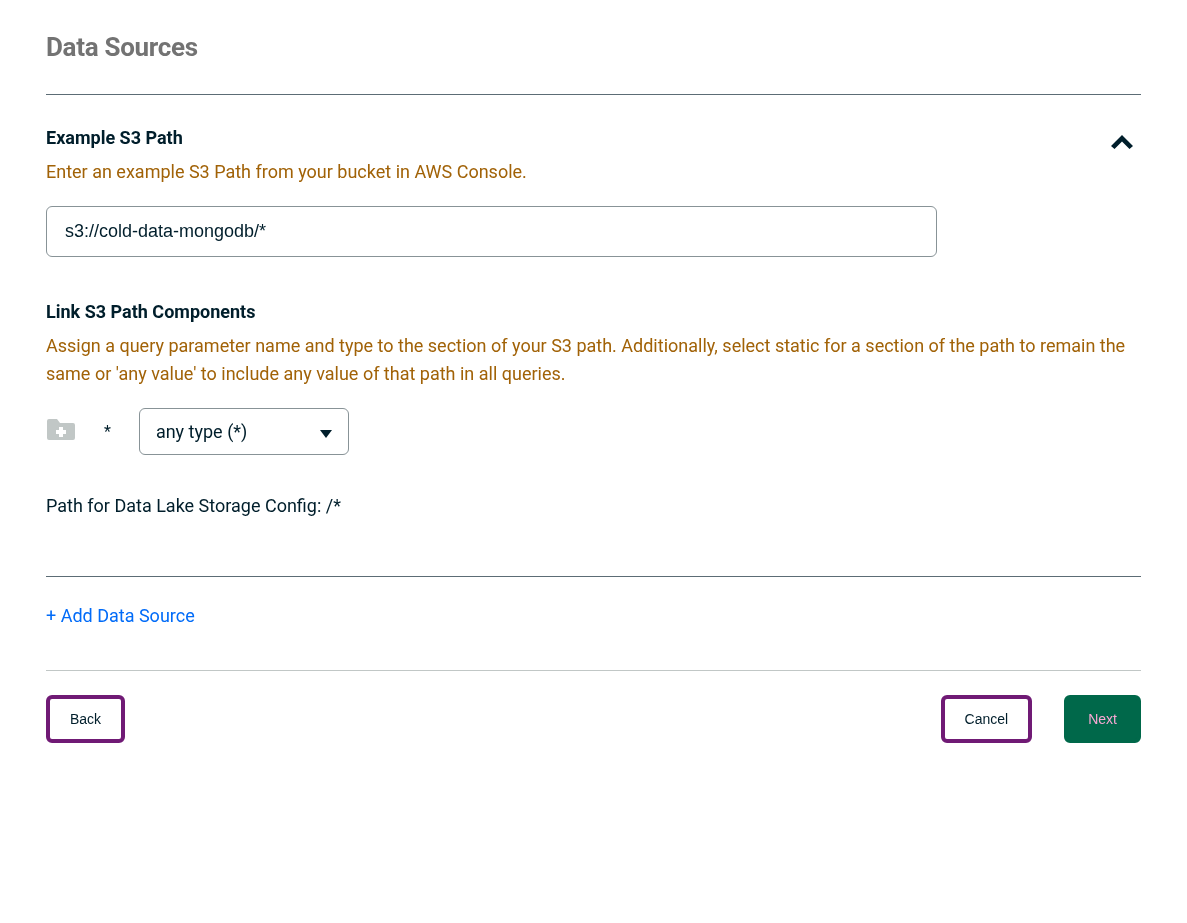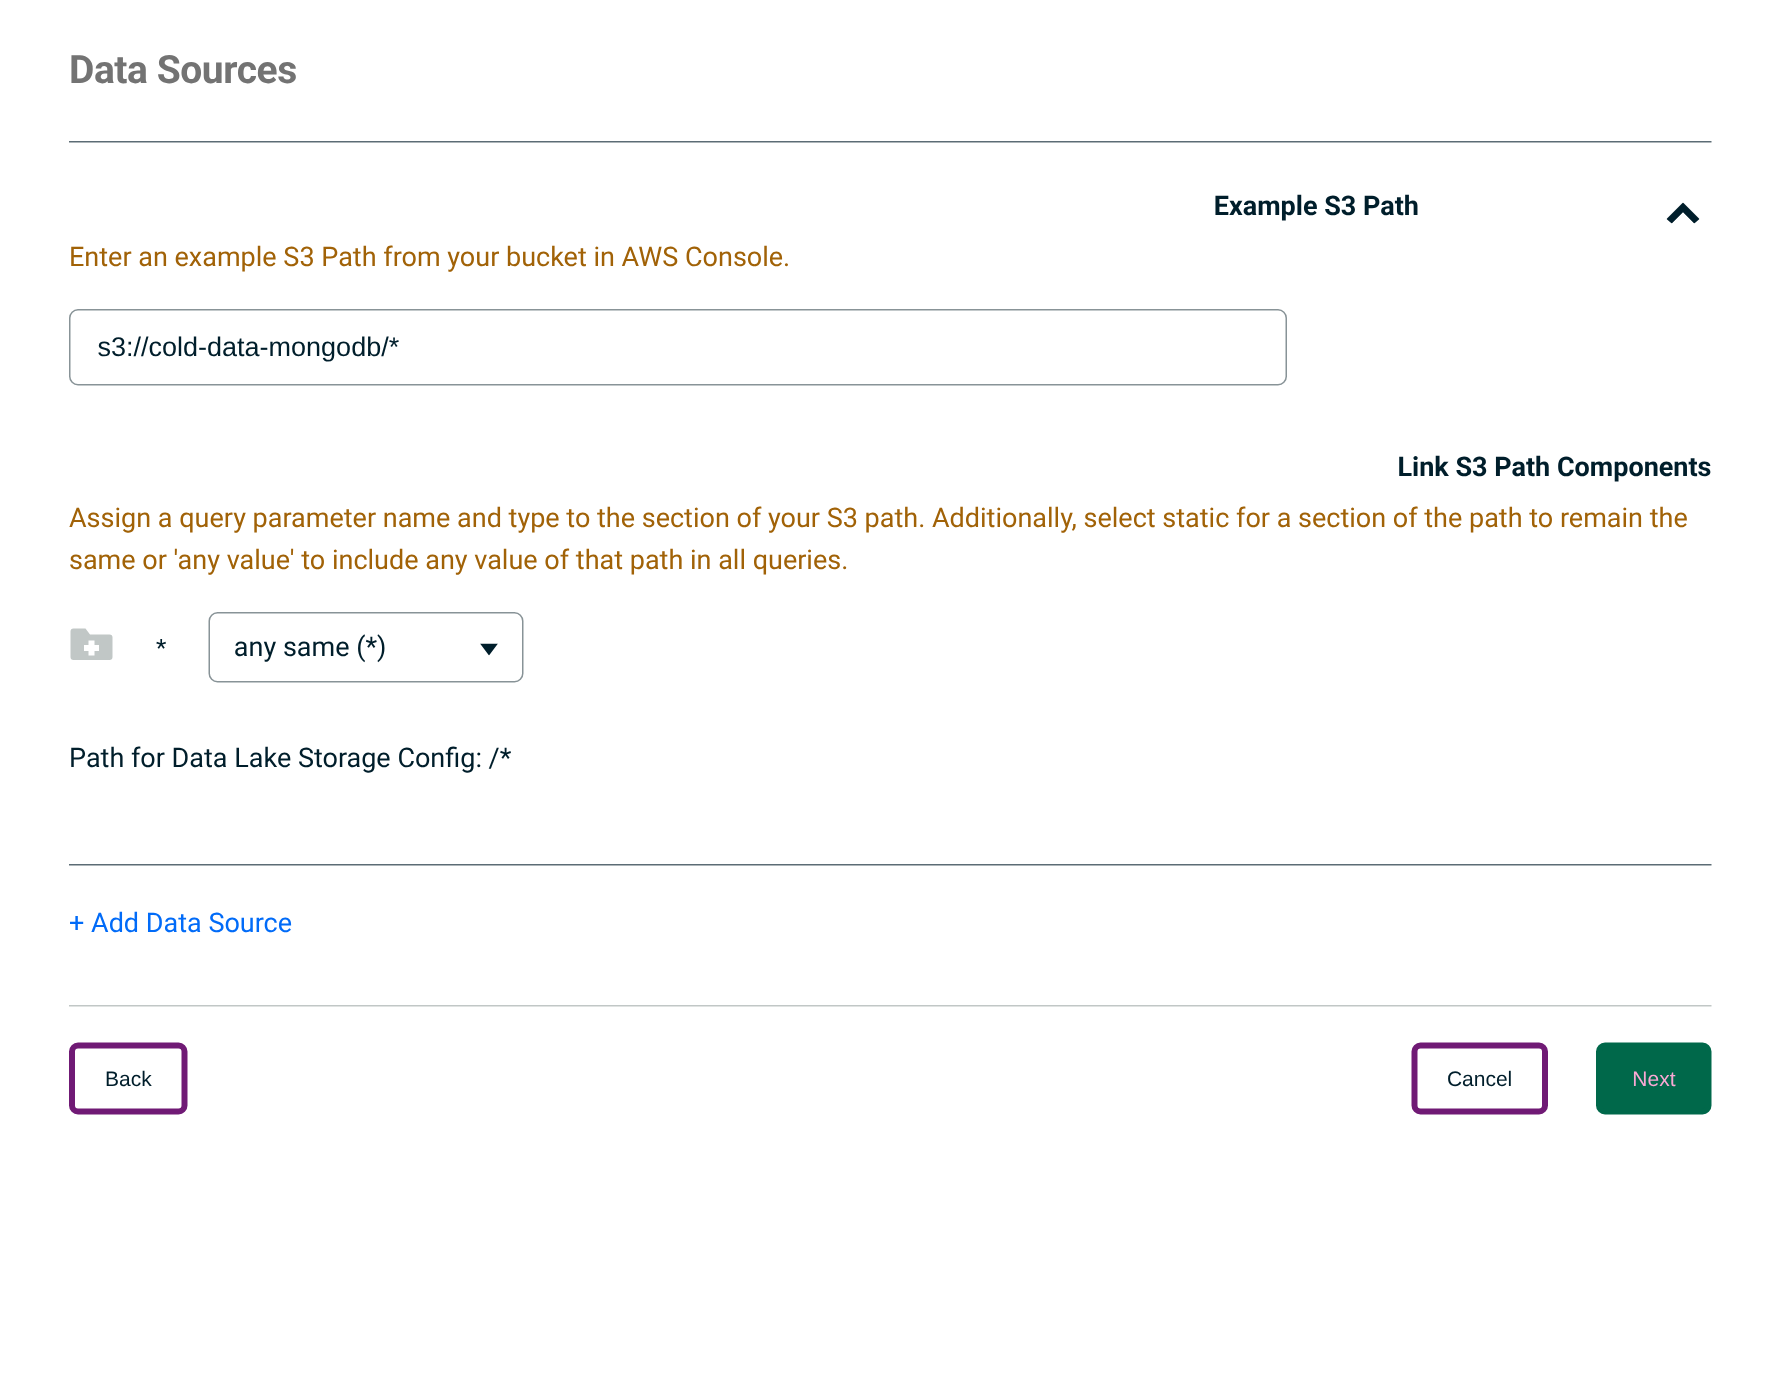--- a/index.html
+++ b/index.html
@@ -37,37 +37,36 @@
     }
     .section-content {
       flex: 1;
       max-width: 900px;
     }
     .section-heading {
       font-size: 18px;
       font-weight: 700;
       color: #001e2b;
       margin-bottom: 10px;
-      text-align: right;
     }
     .section-description {
       font-size: 18px;
       color: #a16207;
       line-height: 1.55;
       margin-bottom: 20px;
     }
     .collapse-btn {
       background: none;
       border: none;
       cursor: pointer;
       padding: 8px;
       color: #001e2b;
     }
     .input-field {
-      width: 812px;
+      width: 891px;
       max-width: 100%;
       border: 1px solid #889397;
       border-radius: 6px;
       padding: 14px 18px;
       font-size: 18px;
       color: #001e2b;
       background: #fff;
     }
     .link-section {
       margin-top: 44px;
@@ -174,21 +173,21 @@
   <div class="component-row">
     <span class="folder-icon">
       <svg width="30" height="24" viewBox="0 0 30 24" fill="currentColor">
         <path d="M3 2 h8 l3 4 h13 a2 2 0 0 1 2 2 v13 a2 2 0 0 1 -2 2 h-24 a2 2 0 0 1 -2 -2 v-17 a2 2 0 0 1 2 -2 z"></path>
         <rect x="13" y="10" width="4" height="10" fill="#fff"></rect>
         <rect x="10" y="13" width="10" height="4" fill="#fff"></rect>
       </svg>
     </span>
     <span class="asterisk-label">*</span>
     <div class="dropdown">
-      <span>any same (*)</span>
+      <span>any type (*)</span>
       <span class="dropdown-caret">
         <svg width="12" height="8" viewBox="0 0 12 8" fill="currentColor">
           <path d="M0 0 L12 0 L6 8 Z"></path>
         </svg>
       </span>
     </div>
   </div>
 
   <p class="config-path">Path for Data Lake Storage Config: /*</p>
 </div>

